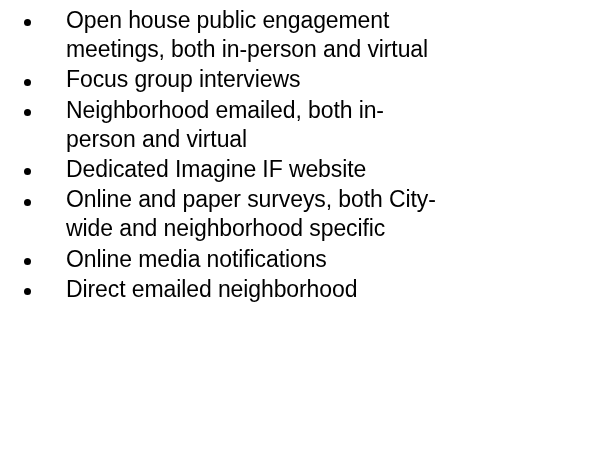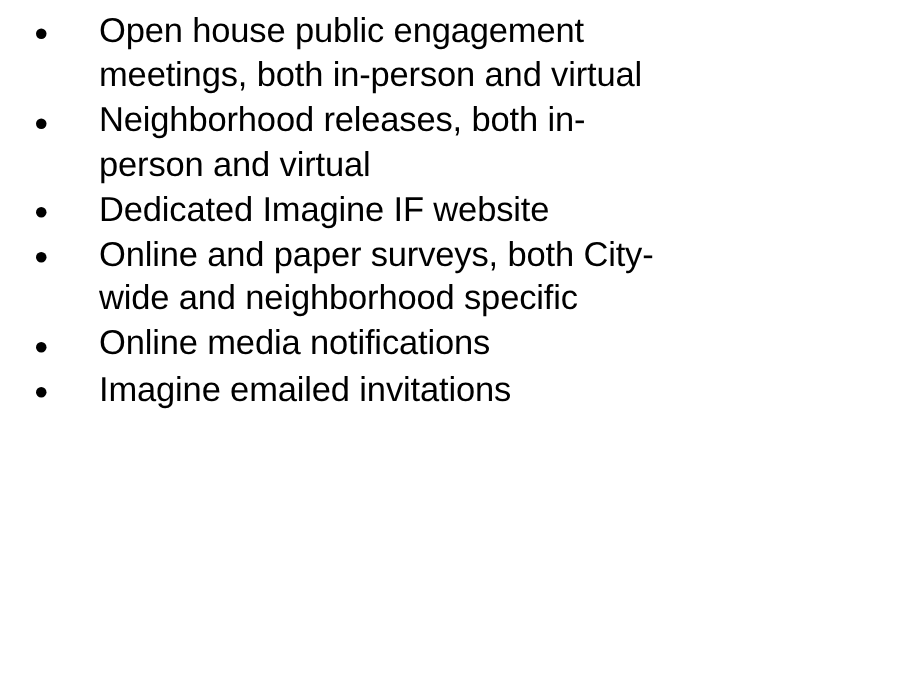--- a/index.html
+++ b/index.html
@@ -57,34 +57,38 @@
 
 <div class="slide">
   <ul class="bullet-list">
     <li>
       <span class="bullet-dot"></span>
       <span class="item-text">Open house public engagement
 meetings, both in-person and virtual</span>
     </li>
     <li>
       <span class="bullet-dot"></span>
-      <span class="item-text">Neighborhood releases, both in-
+      <span class="item-text">Focus group interviews</span>
+    </li>
+    <li>
+      <span class="bullet-dot"></span>
+      <span class="item-text">Neighborhood emailed, both in-
 person and virtual</span>
     </li>
     <li>
       <span class="bullet-dot"></span>
       <span class="item-text">Dedicated Imagine IF website</span>
     </li>
     <li>
       <span class="bullet-dot"></span>
       <span class="item-text">Online and paper surveys, both City-
 wide and neighborhood specific</span>
     </li>
     <li>
       <span class="bullet-dot"></span>
       <span class="item-text">Online media notifications</span>
     </li>
     <li>
       <span class="bullet-dot"></span>
-      <span class="item-text">Imagine emailed invitations</span>
+      <span class="item-text">Direct emailed neighborhood</span>
     </li>
   </ul>
 </div>
 
 </body></html>

